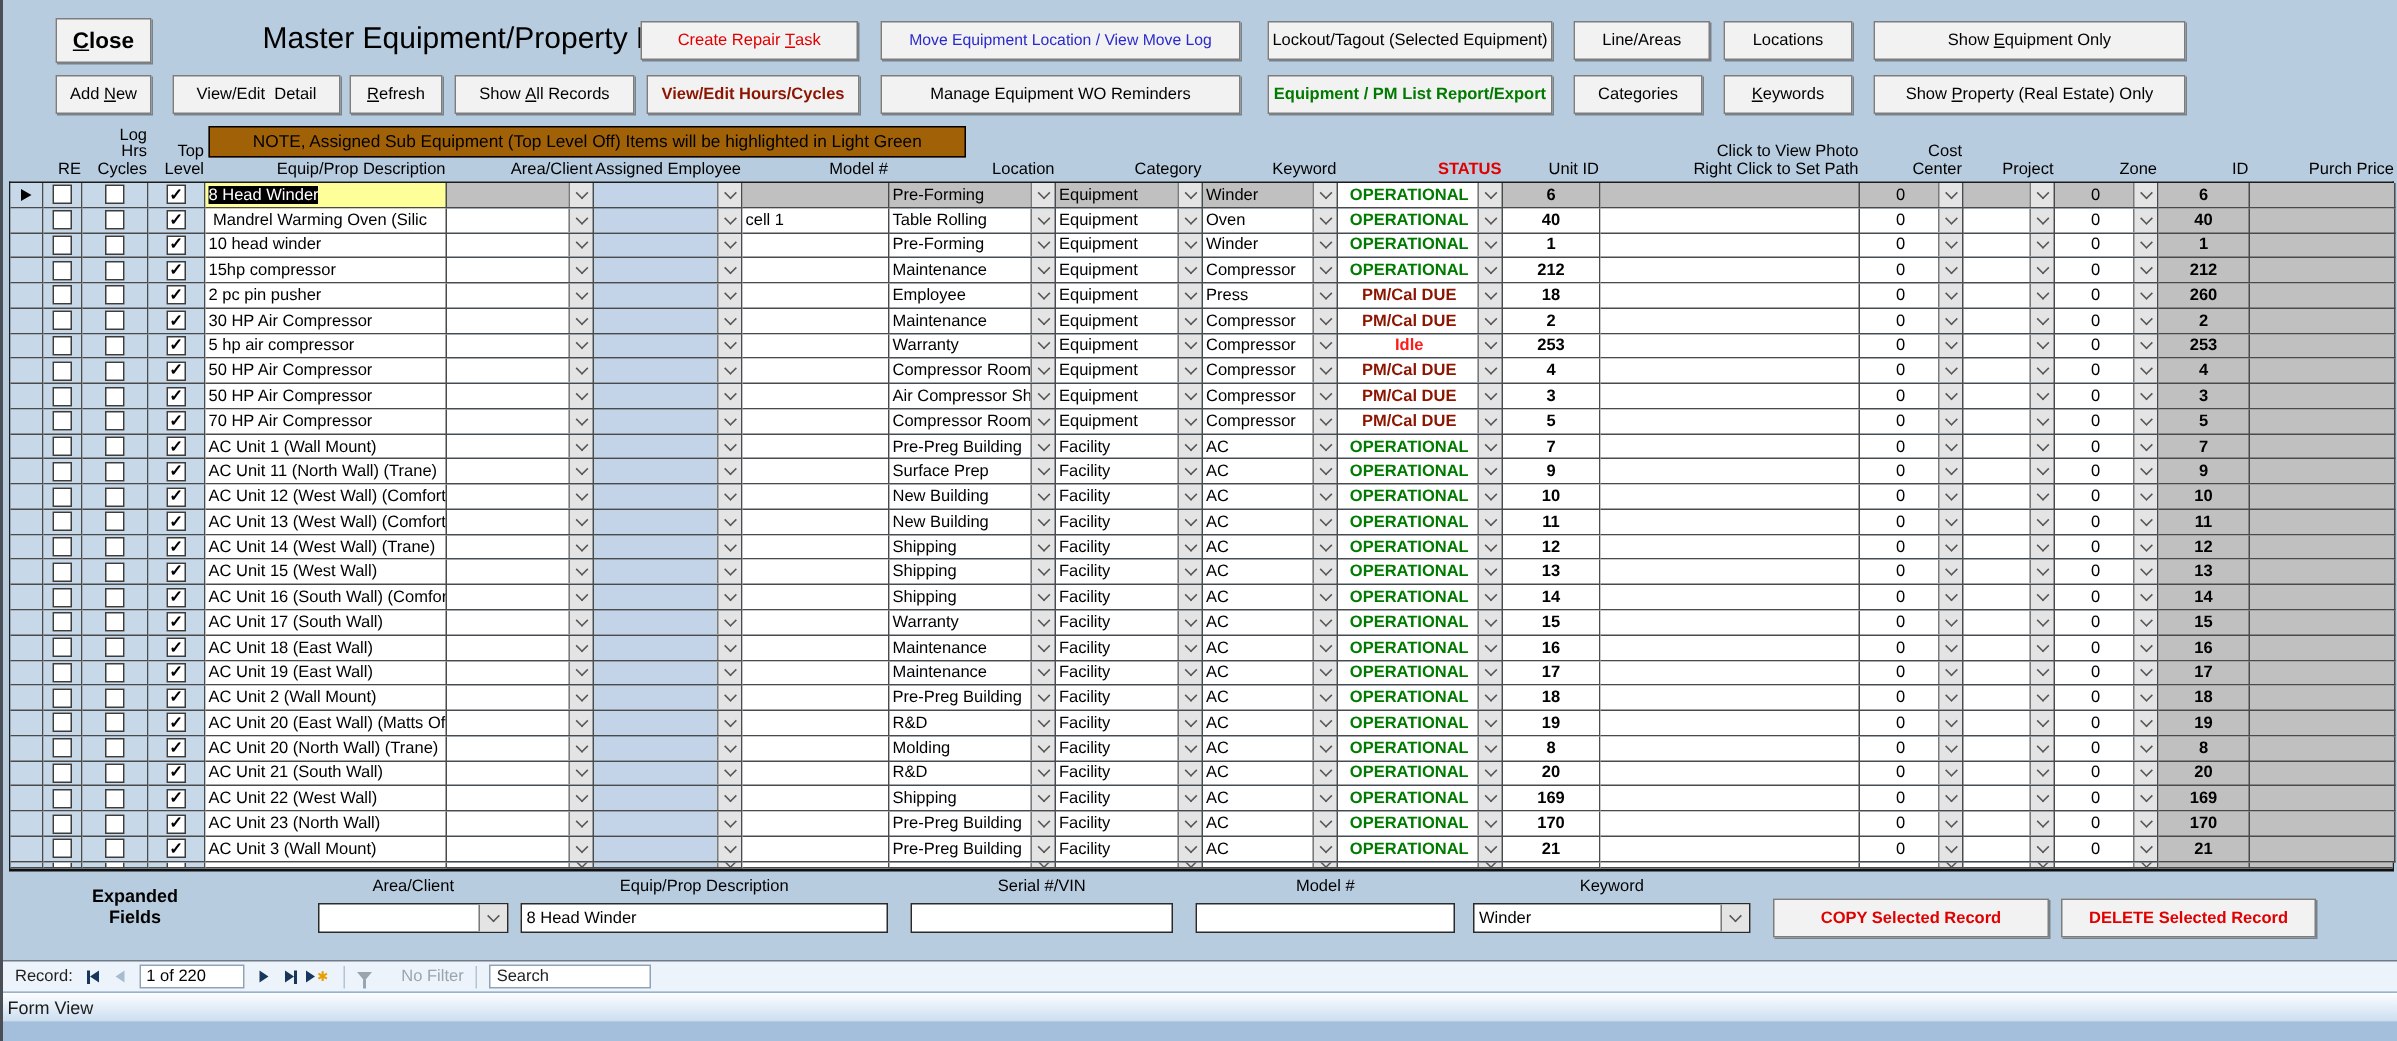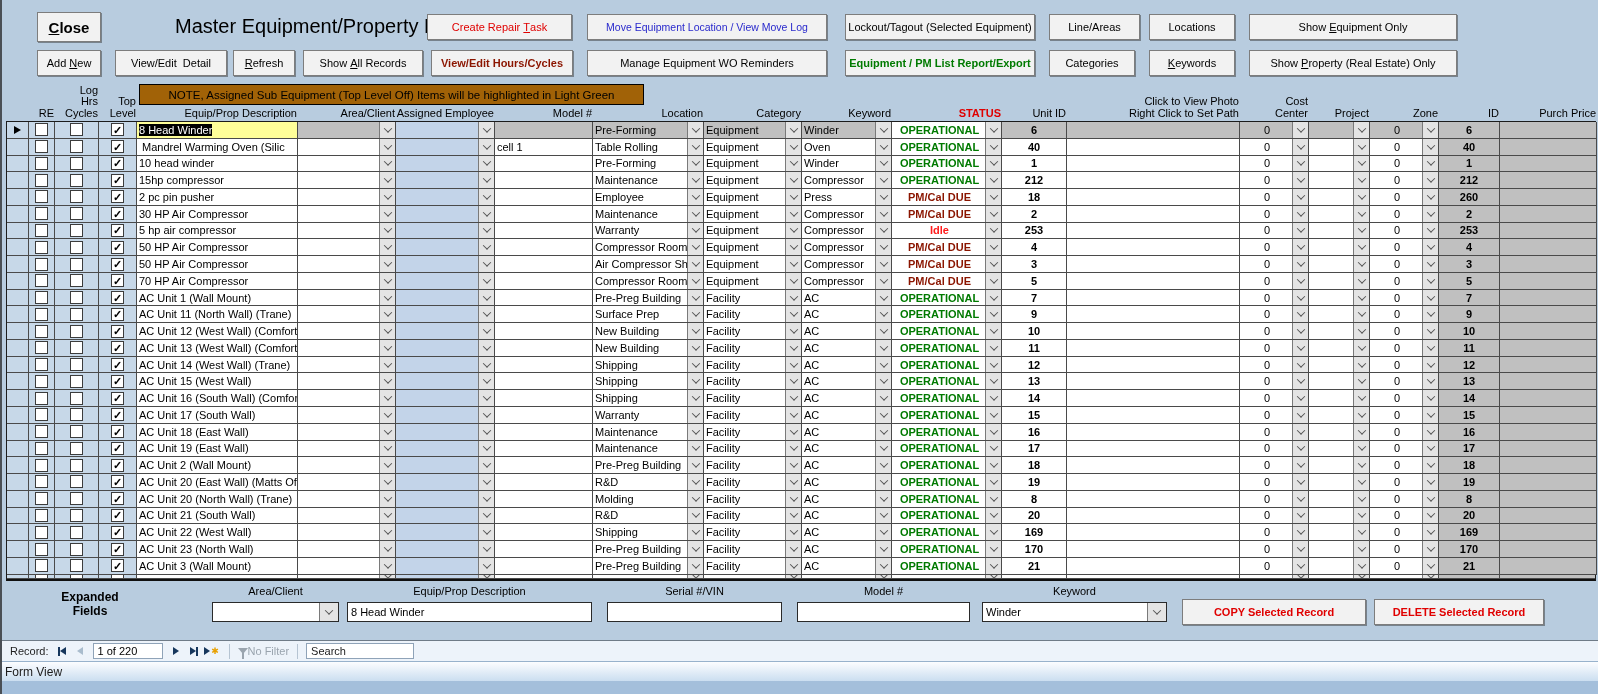--- a/index.html
+++ b/index.html
@@ -87,21 +87,21 @@
   
   .navbar{position:absolute;left:0;top:640px;width:1598px;height:21px;background:#edf3fa;border-top:1px solid #6f7b87;display:flex;align-items:center;font-size:11px;box-sizing:border-box;}
   .navbar .lbl{margin-left:8px;color:#1f1f1f;}
   .navico{display:inline-flex;align-items:center;justify-content:center;width:18px;height:15px;}
   .tri-r{width:0;height:0;border-left:6px solid #16365c;border-top:4px solid transparent;border-bottom:4px solid transparent;}
   .tri-l{width:0;height:0;border-right:6px solid #16365c;border-top:4px solid transparent;border-bottom:4px solid transparent;}
   .tri-l.dim{border-right-color:#a9bccd;}
   .bar{width:2px;height:9px;background:#16365c;}
   .recbox{width:70px;height:16px;background:#fff;border:1px solid #8fa3b8;display:flex;align-items:center;padding-left:4px;margin:0 4px;box-sizing:border-box;}
   .navsep{width:1px;height:15px;background:#b6c4d2;margin:0 8px;}
-  .nofilter{color:#9aa4ae;display:flex;align-items:center;gap:0;}
+  .nofilter{color:#9aa4ae;display:flex;align-items:center;gap:20px;}
   .funnel{width:0;height:0;border-left:5px solid transparent;border-right:5px solid transparent;border-top:6px solid #9aa4ae;position:relative;}
   .funnel:after{content:"";position:absolute;left:-1px;top:-1px;width:2px;height:6px;background:#9aa4ae;}
   .searchbox{width:108px;height:16px;background:#fff;border:1px solid #8fa3b8;display:flex;align-items:center;padding-left:4px;box-sizing:border-box;color:#222;}
   .star{color:#e8a000;font-size:9px;margin-left:1px;}
   
   .statusbar{position:absolute;left:0;top:661px;width:1598px;height:20px;background:linear-gradient(#fcfdff,#cbdef0);border-top:1px solid #98b2cc;display:flex;align-items:center;font-size:12px;box-sizing:border-box;}
   .statusbar span{margin-left:3px;color:#1c1c1c;}
   .bottomstrip{position:absolute;left:0;top:681px;width:1598px;height:13px;background:#a4bfdb;}
 </style>
 </head>

